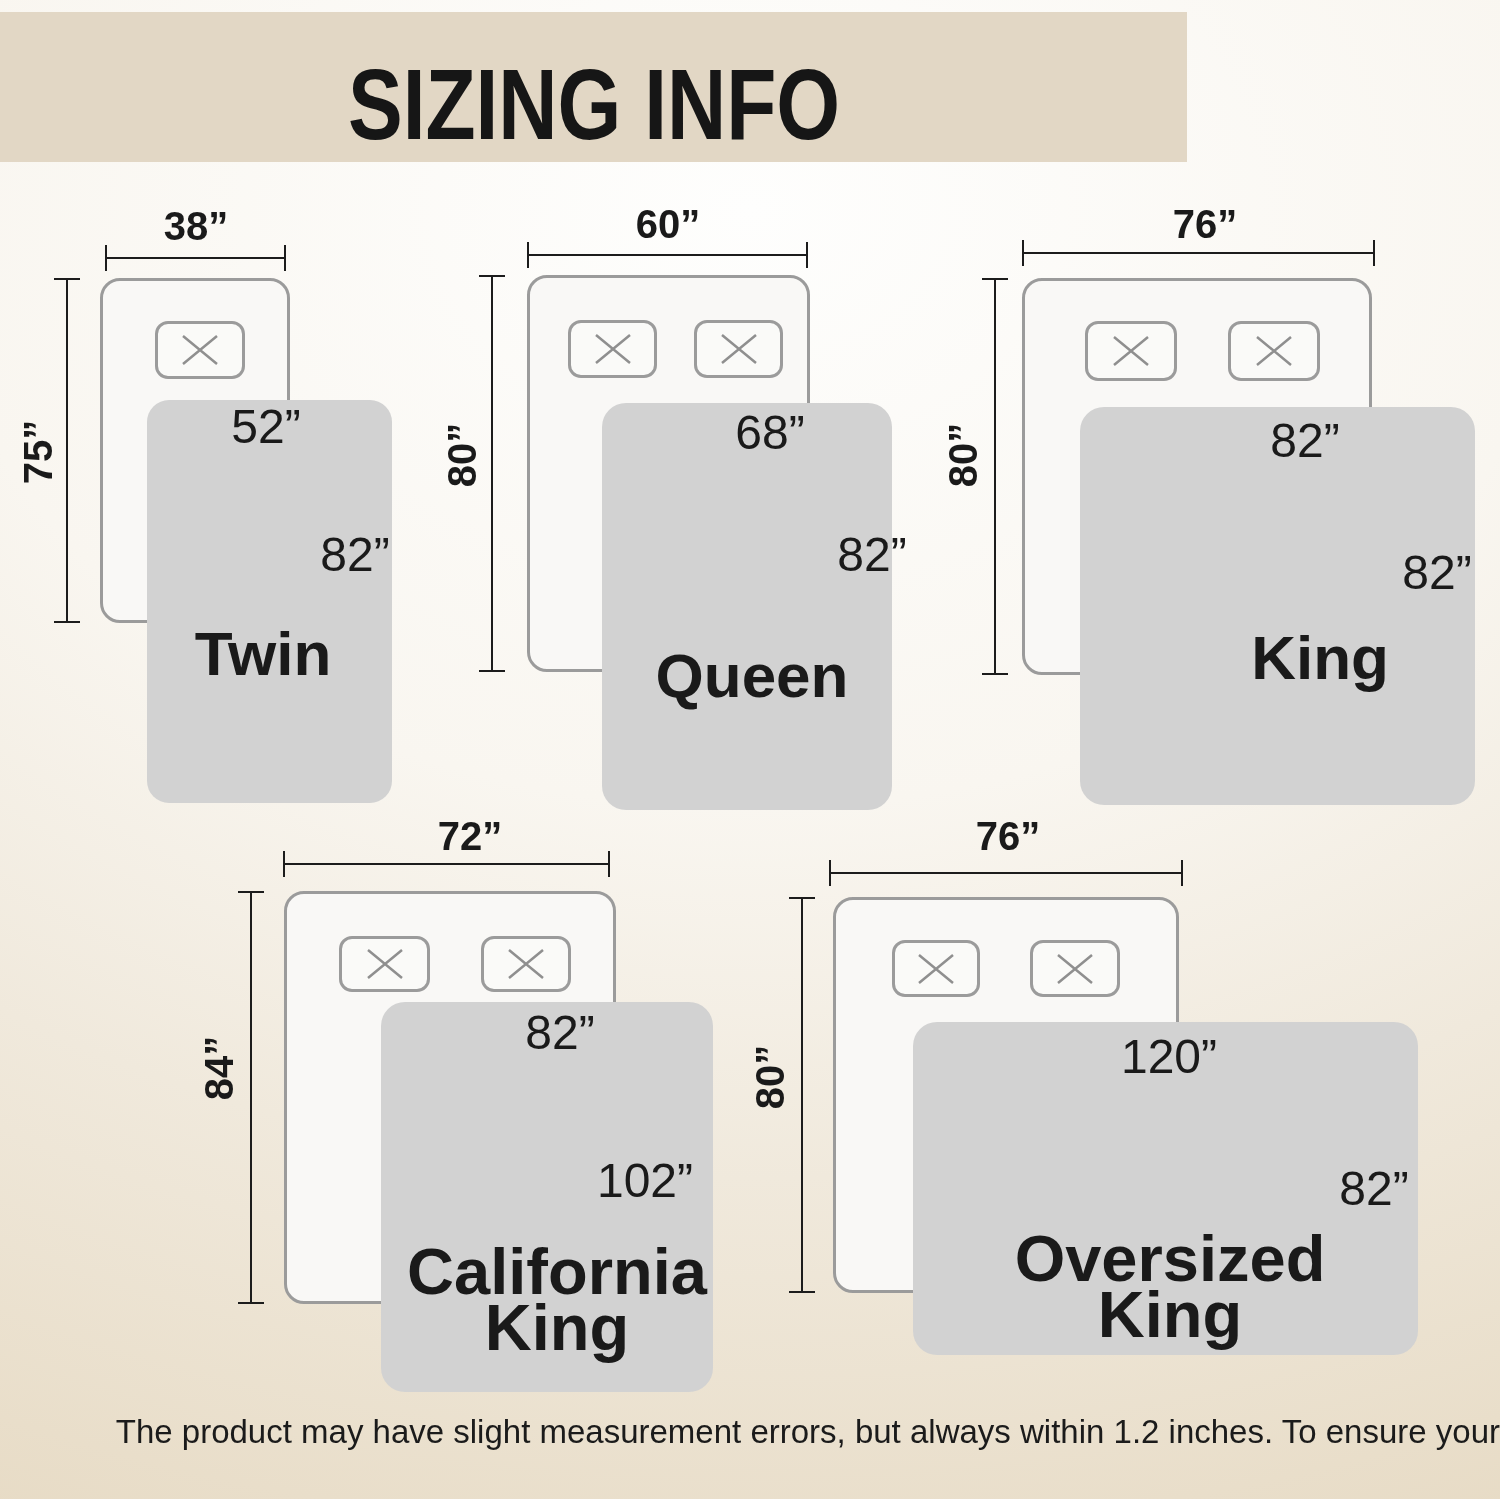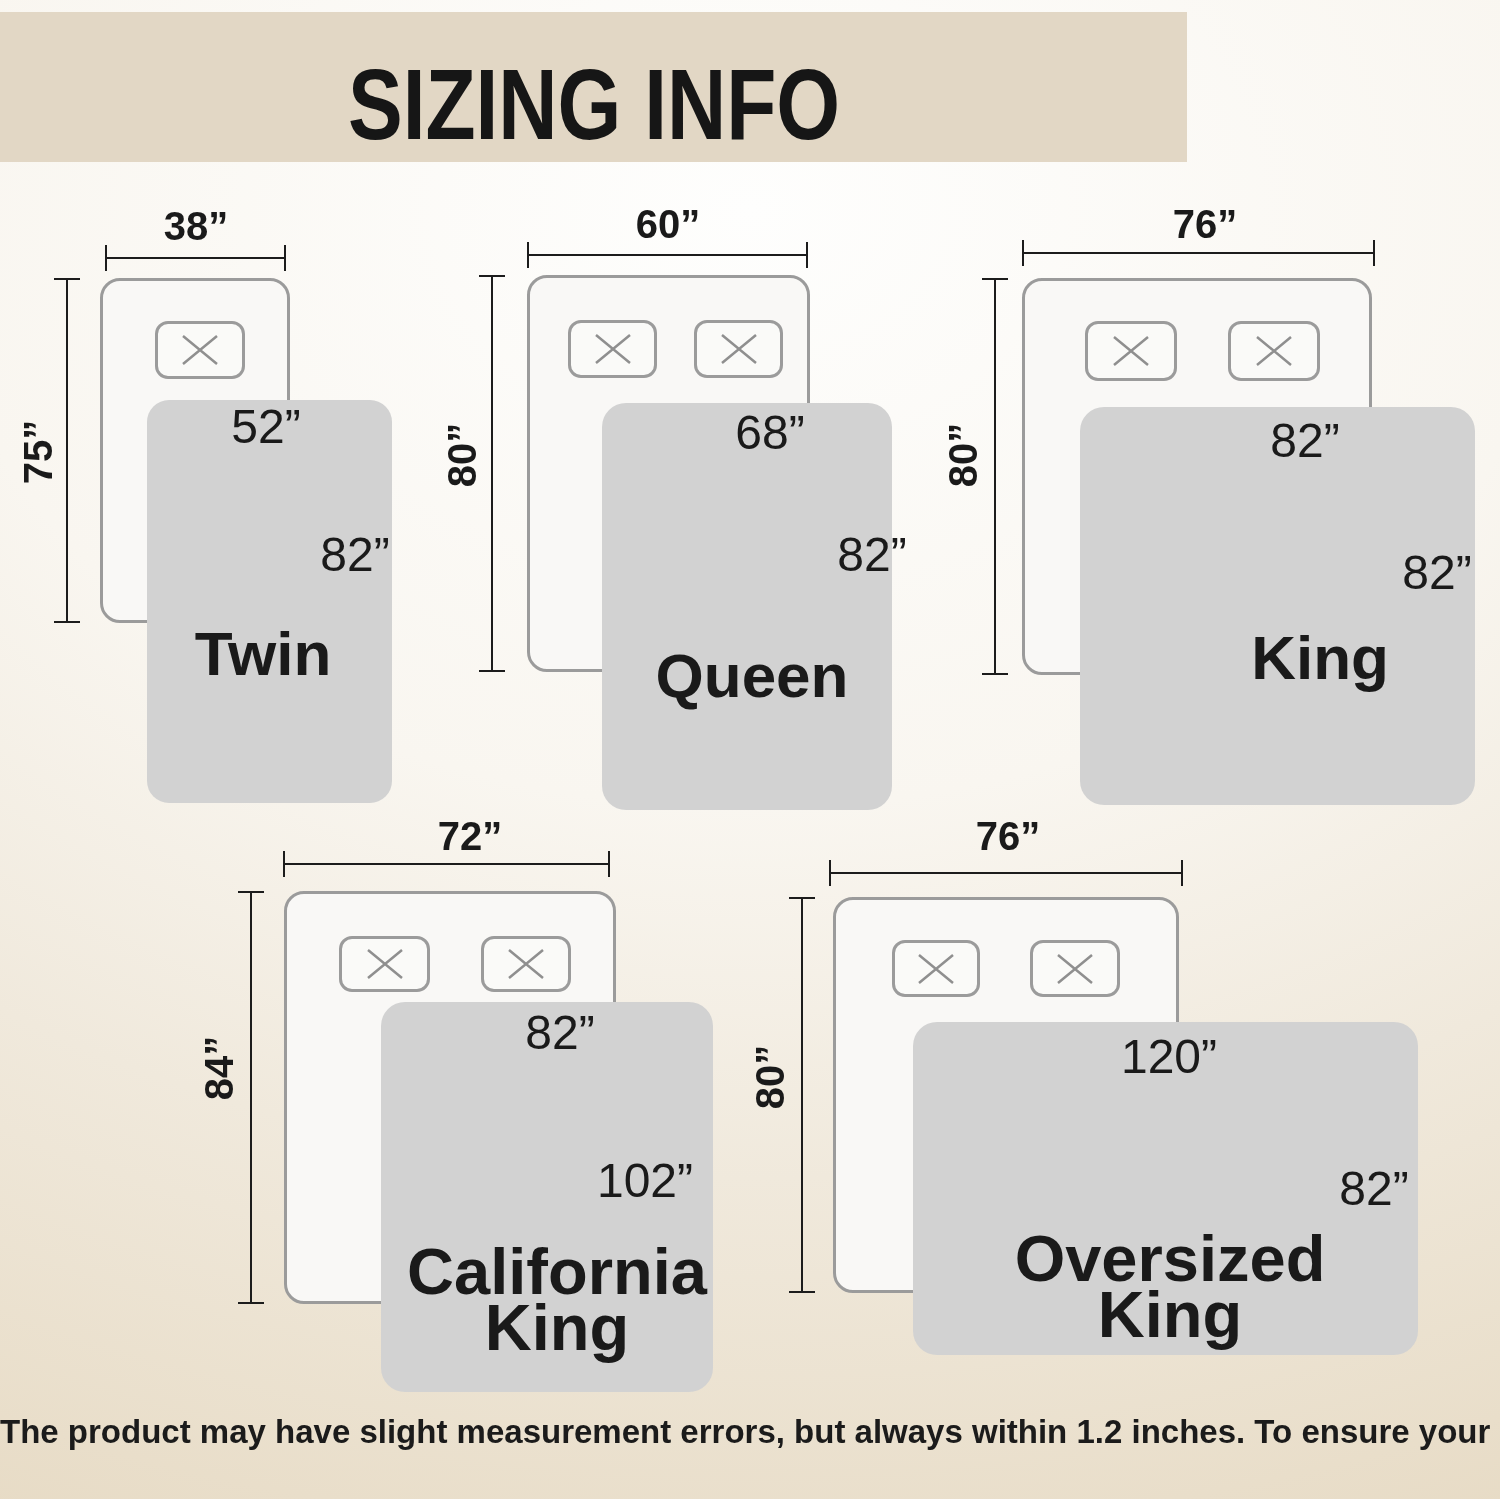--- a/index.html
+++ b/index.html
@@ -58,22 +58,22 @@
     font-size:48px;font-weight:normal;color:#1a1a1a;white-space:nowrap;
   }
   .size-name{
     position:absolute;transform:translate(-50%,-50%);
     font-size:62px;font-weight:bold;color:#1a1a1a;
     text-align:center;line-height:56px;white-space:nowrap;
   }
   .size-name.two-line{font-size:65px;line-height:56px;}
   .disclaimer{
     position:absolute;left:0;top:1412px;width:1500px;
-    text-align:left;color:#1b1b1b;
-    font-size:33px;font-weight:700;line-height:39px;
+    text-align:right;color:#1b1b1b;
+    font-size:33px;font-weight:400;line-height:39px;
   }
 </style>
 </head>
 <body>
 
 <div class="canvas">
 
   <div class="banner">
     <span class="banner-title">SIZING INFO</span>
   </div>

